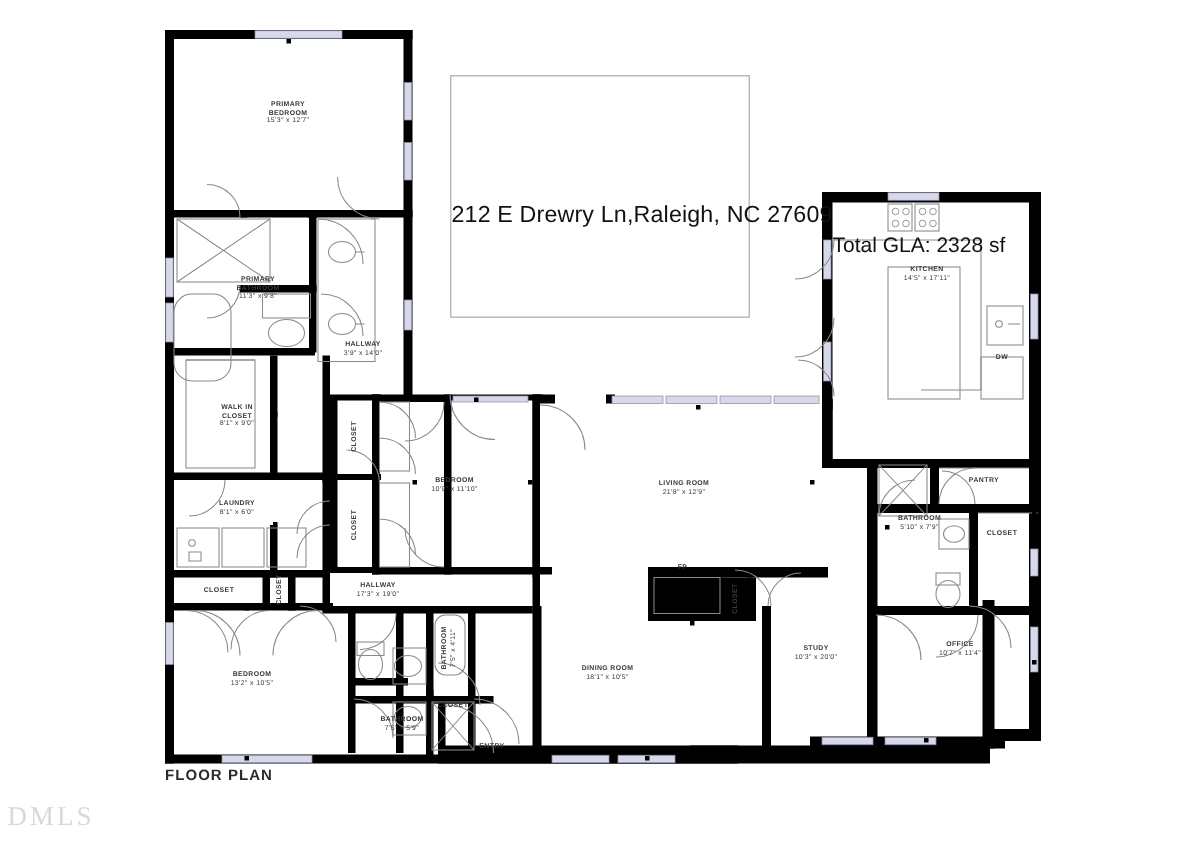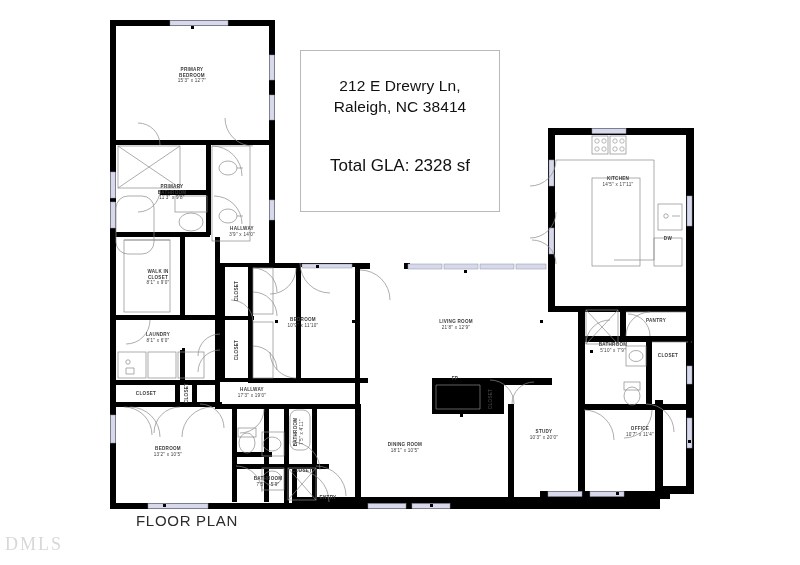--- a/index.html
+++ b/index.html
@@ -28,34 +28,34 @@
   #title-card {
     position: absolute;
     left: 300px;
     top: 50px;
     width: 200px;
     height: 162px;
     border: 1px solid #b9b9b9;
     background: #ffffff;
     box-sizing: border-box;
     display: flex;
-    flex-direction: column;
+    flex-direction: row;
     align-items: center;
     justify-content: flex-start;
     padding-top: 24px;
   }
   #title-card .addr-line {
     font-size: 15.5px;
     color: #111111;
     line-height: 21px;
     letter-spacing: 0.1px;
     white-space: nowrap;
   }
   #title-card .gla-line {
-    font-size: 17px;
+    font-size: 14px;
     color: #111111;
     margin-top: 39px;
     white-space: nowrap;
   }
   
   .room-label {
     position: absolute;
     text-align: center;
     color: #3a3a3a;
     font-size: 4.6px;
@@ -79,25 +79,24 @@
     white-space: nowrap;
     transform: translate(-50%, -50%);
     pointer-events: none;
   }
   .tag-label.vert { transform: translate(-50%, -50%) rotate(-90deg); }
   
   #floorplan-caption {
     position: absolute;
     left: 110px;
     top: 512px;
-    font-size: 15px;
-    font-weight: 400;
+    font-size: 10px;
+    font-weight: 700;
     letter-spacing: 0.7px;
     color: #2b2b2b;
-    margin-left: 26px;
   }
   #watermark {
     position: absolute;
     left: 5px;
     top: 534px;
     font-size: 18px;
     letter-spacing: 2px;
     color: #d8d8d8;
     font-family: "Liberation Serif", serif;
   }
@@ -420,21 +419,21 @@
         <rect x="464" y="270" width="3" height="3"></rect>
         <rect x="540" y="320" width="3" height="3"></rect>
         <rect x="590" y="350" width="3" height="3"></rect>
         <rect x="460" y="414" width="3" height="3"></rect>
       </g>
     </g>
   </svg>
 
   <div id="title-card">
     <div class="addr-line">212 E Drewry Ln,</div>
-    <div class="addr-line">Raleigh, NC 38414</div>
+    <div class="addr-line">Raleigh, NC 27609</div>
     <div class="gla-line">Total GLA: 2328 sf</div>
   </div>
 
   <div class="room-label" style="left:192px; top:75px;">
     <span class="nm">PRIMARY</span>
     <span class="nm">BEDROOM</span>
     <span class="dim">15'3" x 12'7"</span>
   </div>
 
   <div class="room-label" style="left:172px; top:192px;">

